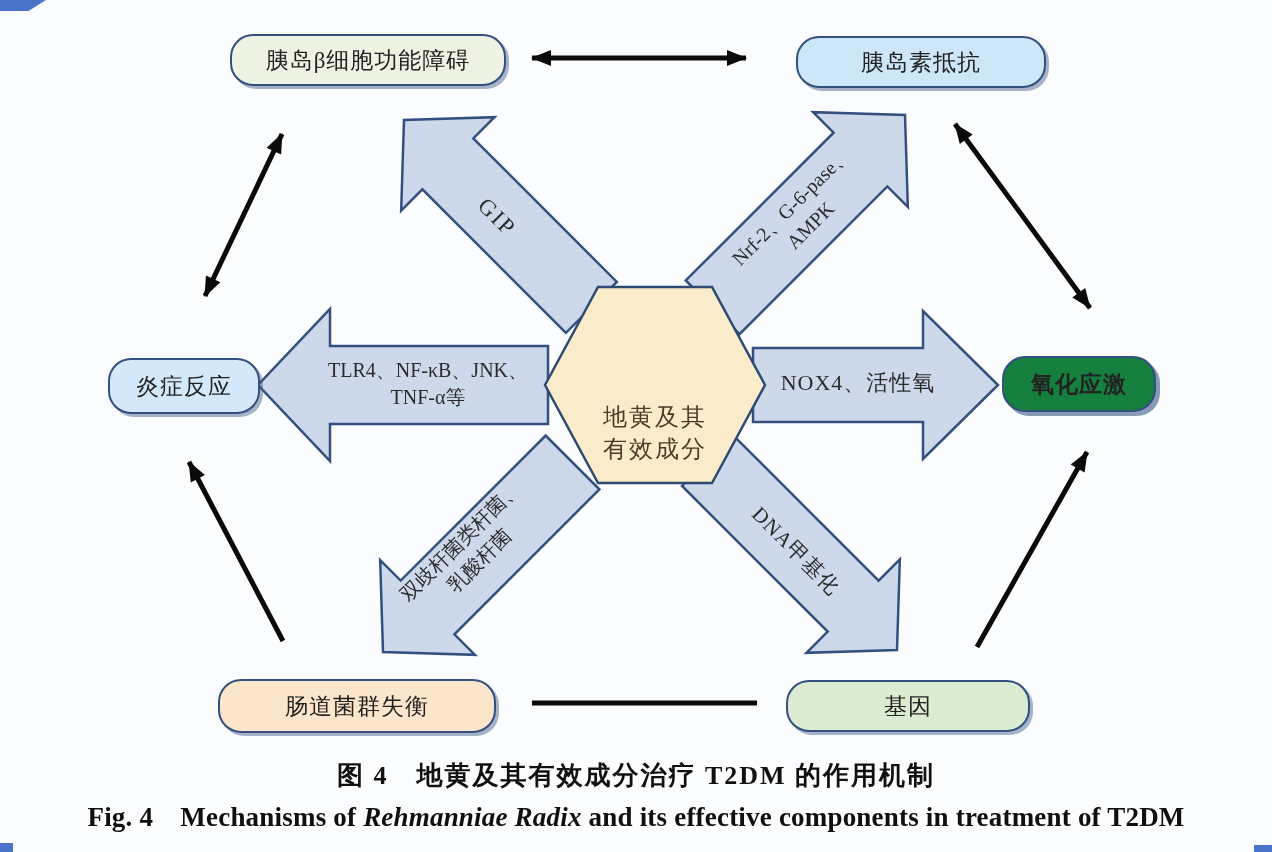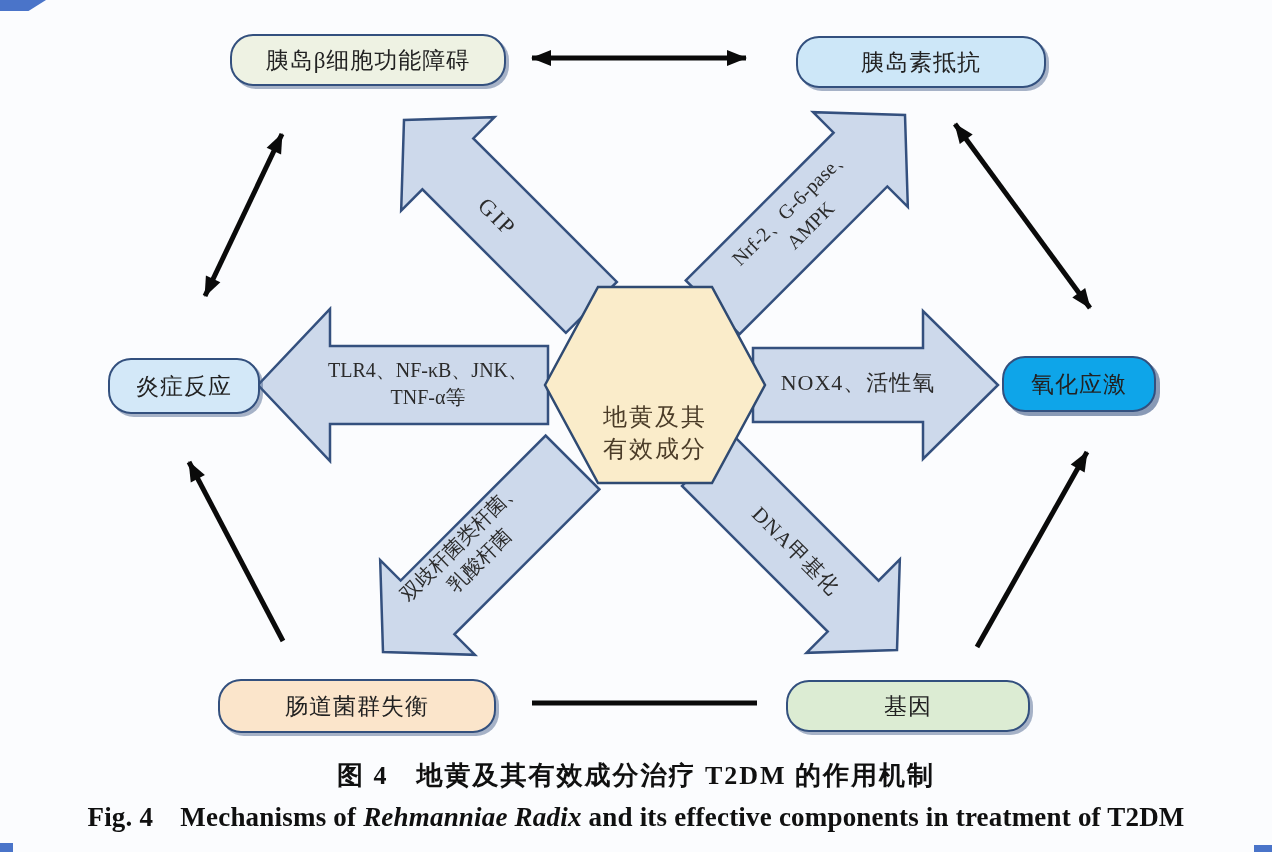--- a/index.html
+++ b/index.html
@@ -21,21 +21,21 @@
     border-radius:23px;
     display:flex;align-items:center;justify-content:center;
     font-size:23px;color:#222;
     box-shadow:3px 3px 0 rgba(62,88,134,.45);
     letter-spacing:1px;
     text-align:center;
   }
   .node-beta{left:230px;top:34px;width:272px;height:48px;background:#eef2e3;}
   .node-insulin{left:780px;top:36px;width:246px;height:48px;background:#cde7f8;margin-left:16px;}
   .node-inflam{left:108px;top:358px;width:148px;height:52px;background:#d3e8f8;}
-  .node-oxid{left:1002px;top:356px;width:150px;height:52px;background:#0ea5e9;box-shadow:4px 4px 0 rgba(62,88,134,.6);}
+  .node-oxid{left:1002px;top:356px;width:150px;height:52px;background:#15803d;box-shadow:4px 4px 0 rgba(62,88,134,.6);font-weight:bold;}
   .node-gut{left:218px;top:679px;width:274px;height:50px;background:#fbe5cb;}
   .node-gene{left:786px;top:680px;width:240px;height:48px;background:#dcecd3;}
   
   .lbl{
     position:absolute;
     color:#2b2b2b;
     text-align:center;
     white-space:nowrap;
     line-height:1.35;
   }

